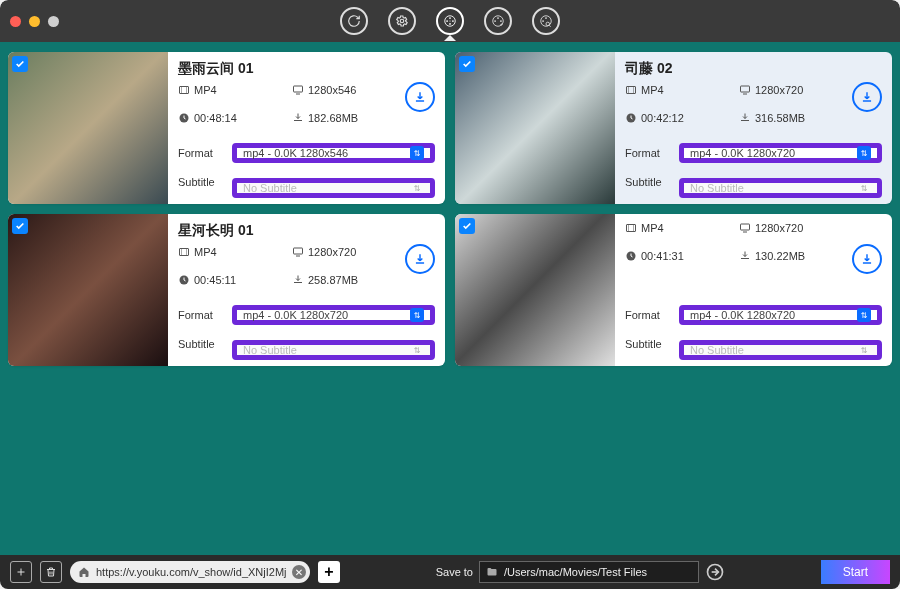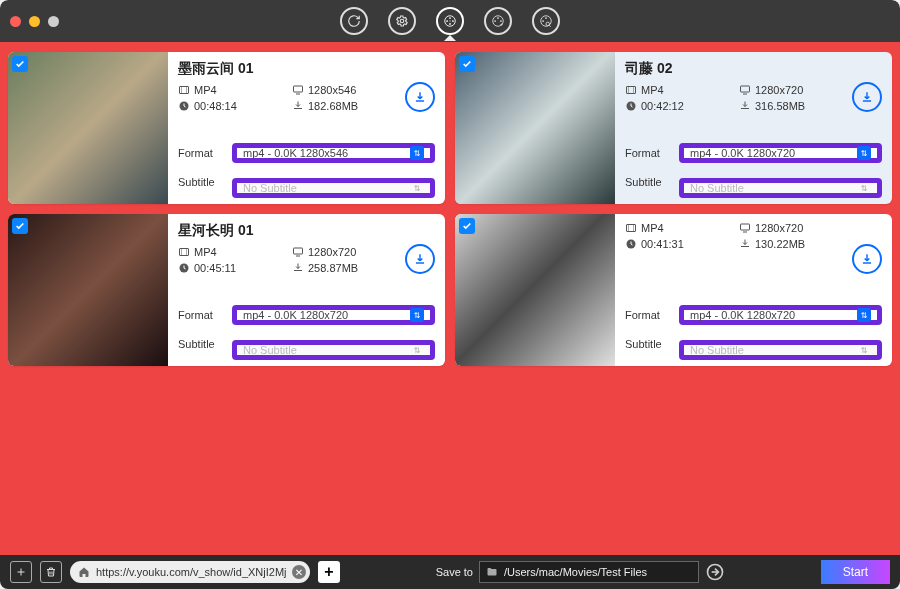--- a/index.html
+++ b/index.html
@@ -60,21 +60,21 @@
 
   
   .content {
     flex: 1;
     padding: 10px 8px;
     display: grid;
     grid-template-columns: 1fr 1fr;
     grid-template-rows: 152px 152px;
     gap: 10px;
     overflow:auto;
-    background: #ef4444;
+    background: #0f766e;
   }
   .card {
     background: #fff;
     border-radius: 6px;
     display: flex;
     box-shadow: 0 1px 2px rgba(0,0,0,0.08);
     overflow: hidden;
     height: 152px;
   }
   .card.selected { background: #e9eff7; }
@@ -99,21 +99,21 @@
   }
   .chk svg { width:10px;height:10px; }
   .meta {
     flex: 1;
     padding: 8px 10px 6px 10px;
     display: flex;
     flex-direction: column;
     position: relative;
   }
   .title { font-size: 14px; font-weight: 600; margin-bottom: 6px; }
-  .rows { display:flex; flex-direction:column; gap:4px; }
+  .rows { display:flex; flex-direction:column; gap:16px; }
   .row { display: flex; gap: 24px; font-size: 11px; color:#333; }
   .cell { display:flex; align-items:center; gap:4px; min-width:90px;}
   .cell svg { width:12px; height:12px; fill:#555; }
   .dl-btn {
     position: absolute;
     top: 30px; right: 10px;
     width: 30px; height: 30px;
     border: 2px solid #0a6cff;
     border-radius: 50%;
     display:flex;align-items:center;justify-content:center;

